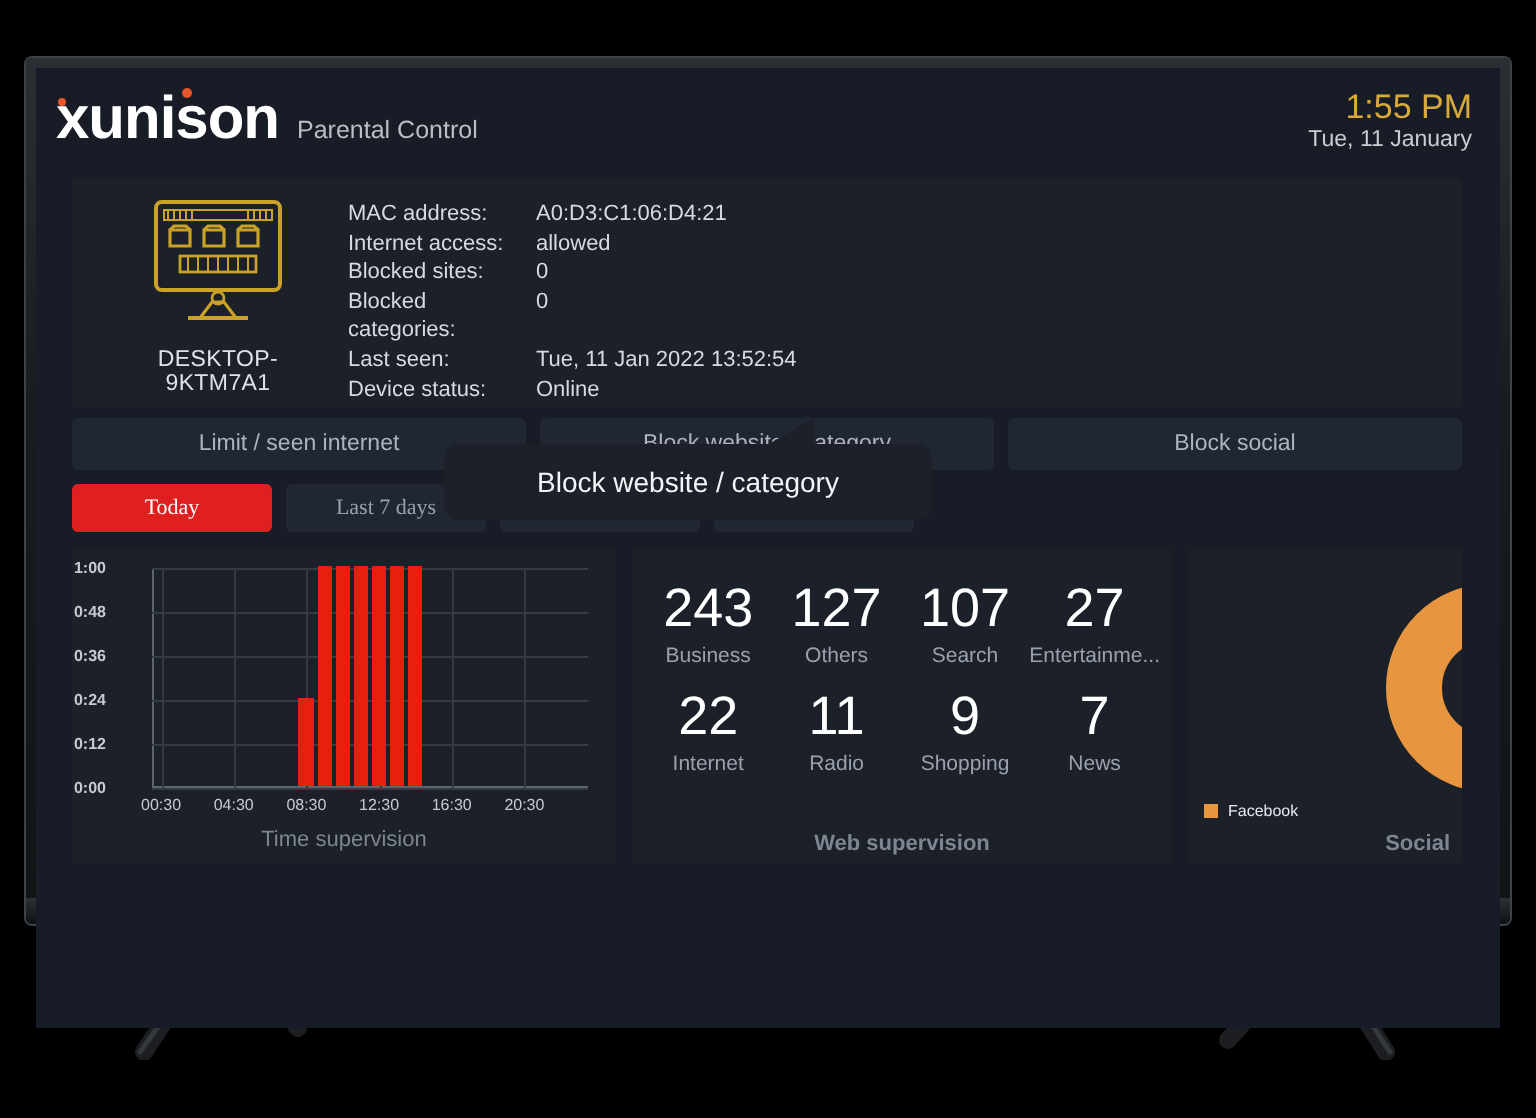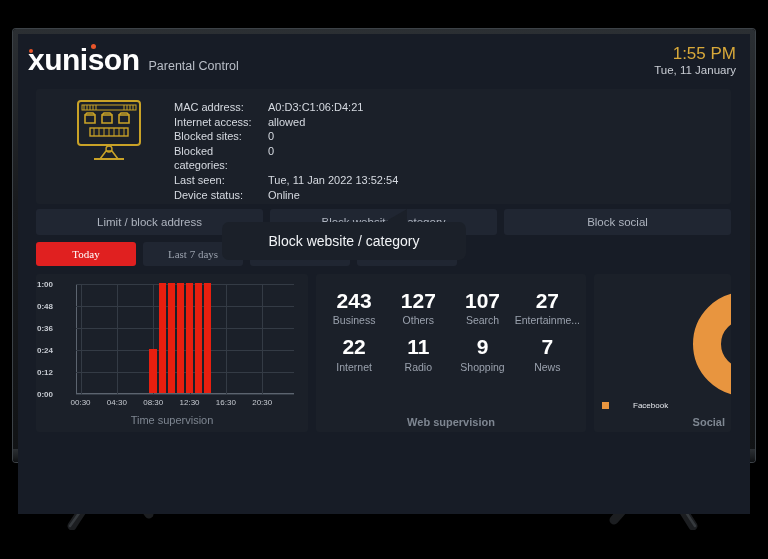--- a/index.html
+++ b/index.html
@@ -135,28 +135,28 @@
   .bar { position:absolute; bottom:1px; background:#e81f0f; }
   .chart-xtitle {
     position:absolute; left:0; right:0; bottom:6px; text-align:center;
     font-size:11px; color:#7e8691;
   }
 
   
   .stats { position:absolute; left:6px; top:14px; right:6px;
            display:grid; grid-template-columns:repeat(4,1fr); row-gap:8px; }
   .stat { text-align:center; }
-  .stat-num { font-size:21px; font-weight:bold; color:#ffffff; line-height:1.25; }
+  .stat-num { font-size:27px; font-weight:normal; color:#ffffff; line-height:1.25; }
   .stat-lbl { font-size:10.5px; color:#9aa1ad; white-space:nowrap; overflow:hidden; text-overflow:ellipsis; }
 
   
   .donut { position:absolute; left:99px; top:18px; width:104px; height:104px; }
   .legend { position:absolute; left:8px; bottom:22px; display:flex; align-items:center; gap:5px; }
   .legend-swatch { width:7px; height:7px; background:#e8953f; }
-  .legend-lbl { font-size:8px; color:#e7e9ee;margin-left:19px; }
+  .legend-lbl { font-size:8px; color:#e7e9ee; }
   .panel-social .panel-title { text-align:right; padding-right:6px;margin-top:24px; }
 </style>
 </head>
 <body>
 
 <div class="scene">
 
   <div class="tv-body">
     <div class="tv-bezel-inner"></div>
     <div class="tv-chin">
@@ -217,20 +217,21 @@
           <line x1="27" y1="31" x2="27" y2="39" stroke="#c9a227" stroke-width="1"></line>
           <line x1="32" y1="31" x2="32" y2="39" stroke="#c9a227" stroke-width="1"></line>
           <line x1="37" y1="31" x2="37" y2="39" stroke="#c9a227" stroke-width="1"></line>
           <line x1="42" y1="31" x2="42" y2="39" stroke="#c9a227" stroke-width="1"></line>
           <line x1="47" y1="31" x2="47" y2="39" stroke="#c9a227" stroke-width="1"></line>
           <line x1="52" y1="31" x2="52" y2="39" stroke="#c9a227" stroke-width="1"></line>
           <circle cx="37" cy="52" r="3" fill="none" stroke="#c9a227" stroke-width="1.4"></circle>
           <path d="M28 62 l6 -8 h6 l6 8 z" fill="none" stroke="#c9a227" stroke-width="1.6"></path>
           <line x1="22" y1="62" x2="52" y2="62" stroke="#c9a227" stroke-width="2"></line>
         </svg>
+        <div class="dev-name">DESKTOP-9KTM7A1</div>
       </div>
       <div class="dev-rows">
         <div class="dev-row">
           <span class="dev-k">MAC address:</span>
           <span class="dev-v">A0:D3:C1:06:D4:21</span>
         </div>
         <div class="dev-row">
           <span class="dev-k">Internet access:</span>
           <span class="dev-v">allowed</span>
         </div>
@@ -247,21 +248,21 @@
           <span class="dev-v">Tue, 11 Jan 2022 13:52:54</span>
         </div>
         <div class="dev-row">
           <span class="dev-k">Device status:</span>
           <span class="dev-v">Online</span>
         </div>
       </div>
     </div>
 
     <div class="tabs">
-      <div class="tab">Limit / block address</div>
+      <div class="tab">Limit / seen internet</div>
       <div class="tab">Block website / category</div>
       <div class="tab">Block social</div>
     </div>
 
     <div class="tooltip-tail"></div>
     <div class="tooltip">Block website / category</div>
 
     <div class="ranges">
       <div class="range active">Today</div>
       <div class="range">Last 7 days</div>

